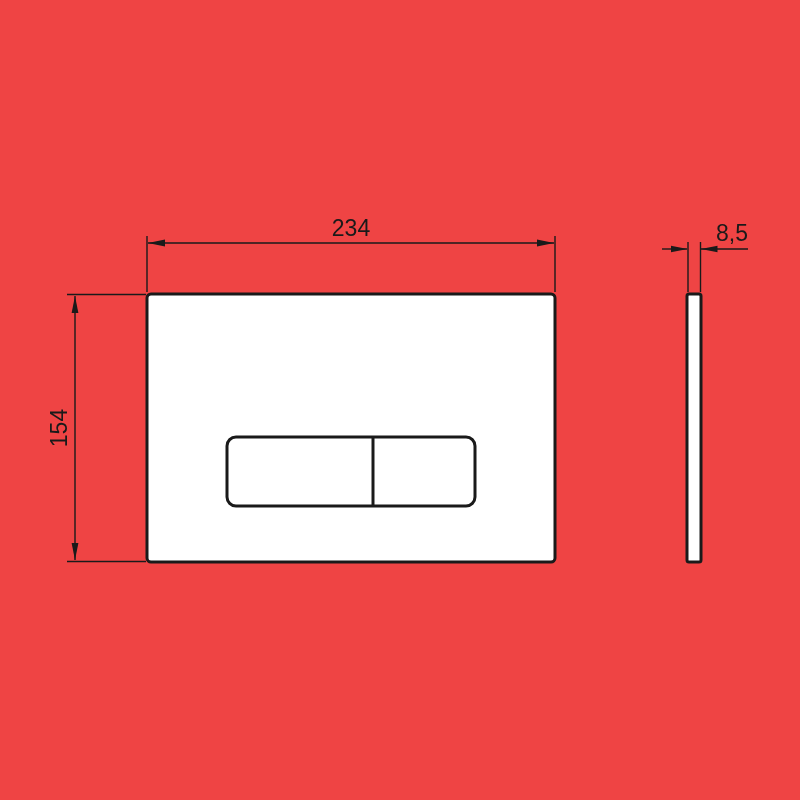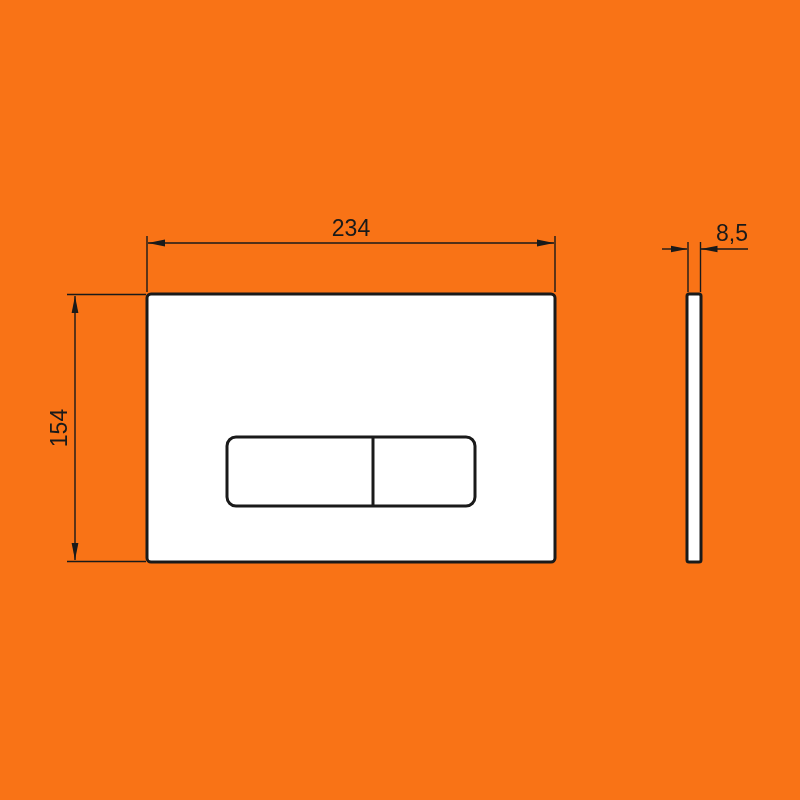--- a/index.html
+++ b/index.html
@@ -7,21 +7,21 @@
     padding: 0;
     width: 800px;
     height: 800px;
     background: #ffffff;
     font-family: "Liberation Sans", sans-serif;
   }
   .canvas {
     position: relative;
     width: 800px;
     height: 800px;
-    background: #f97316;
+    background: #ef4444;
   }
   svg { display: block; }
   .outline {
     fill: #ffffff;
     stroke: #1a1a1a;
     stroke-width: 3;
   }
   .thickline {
     stroke: #1a1a1a;
     stroke-width: 3;

